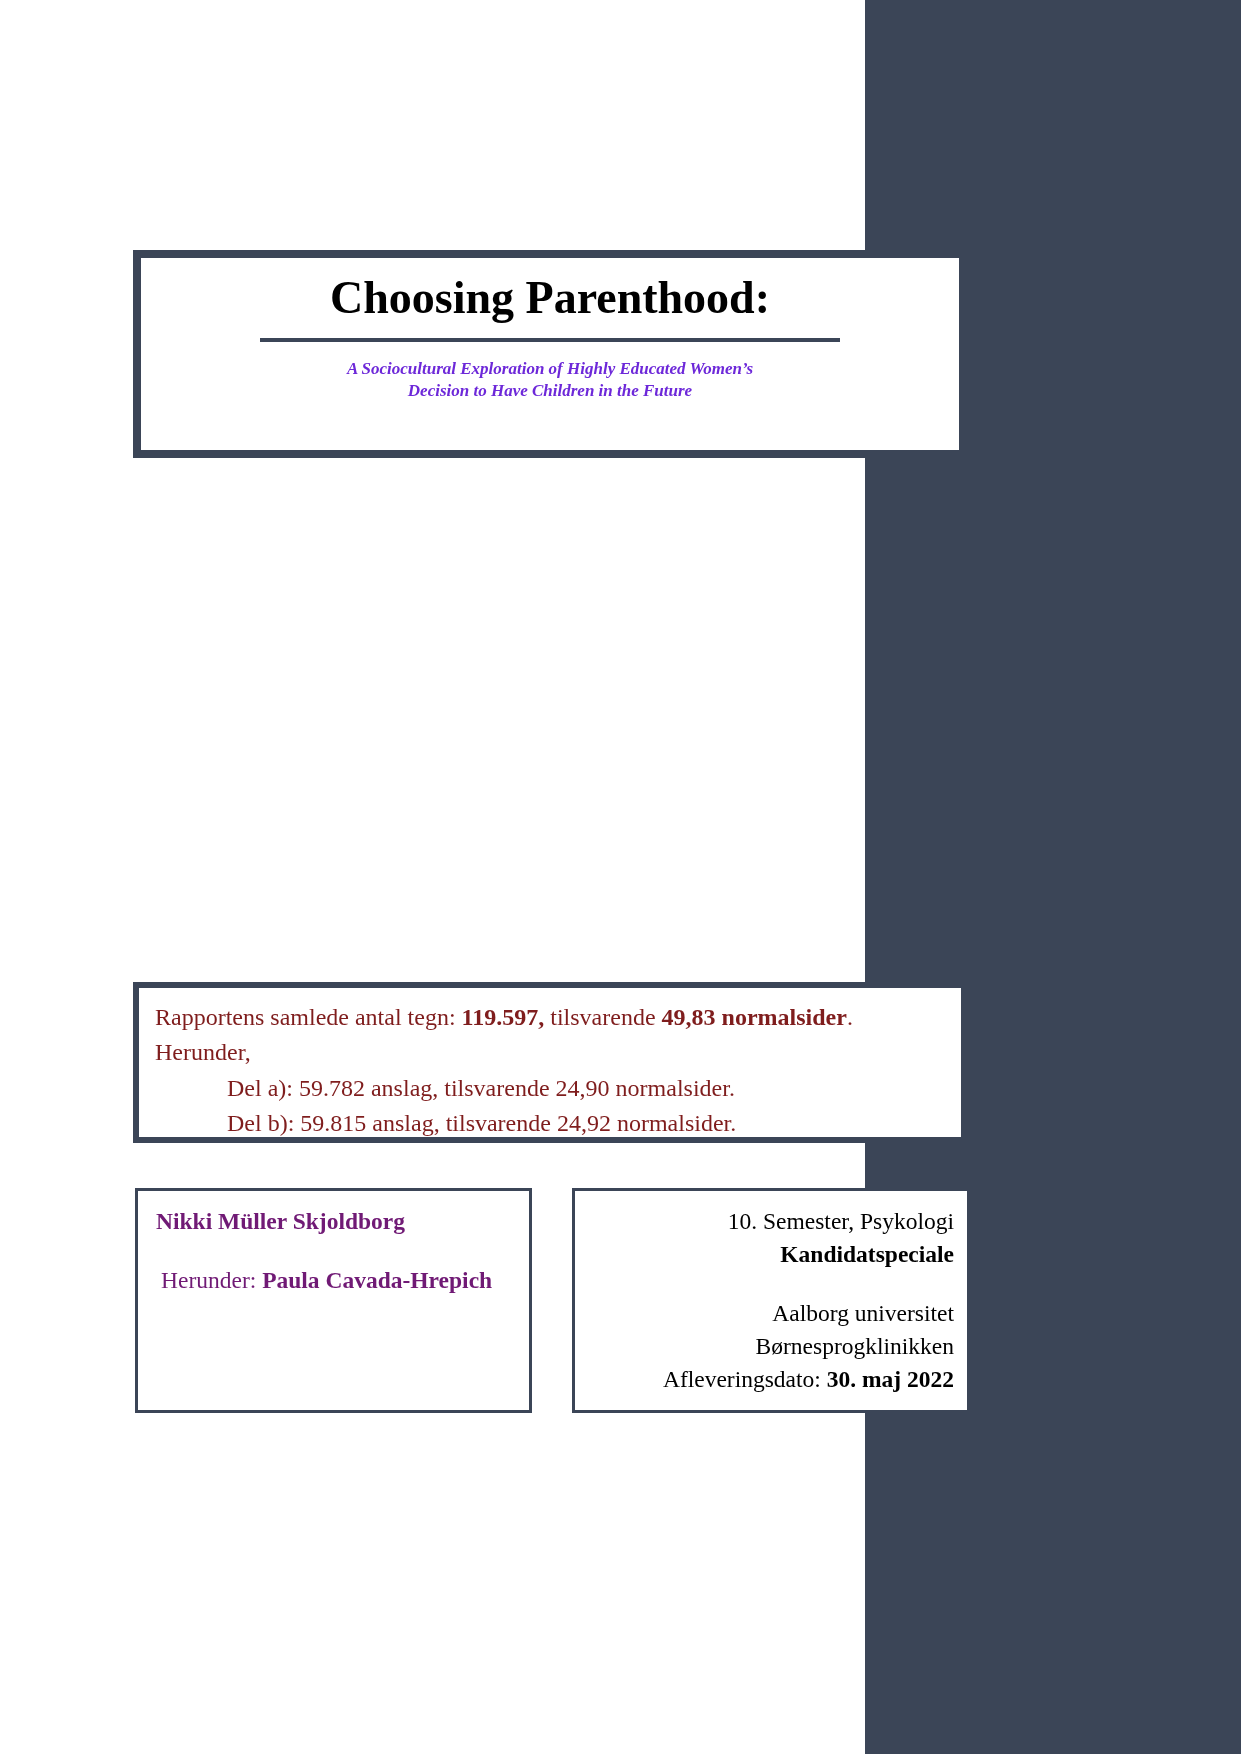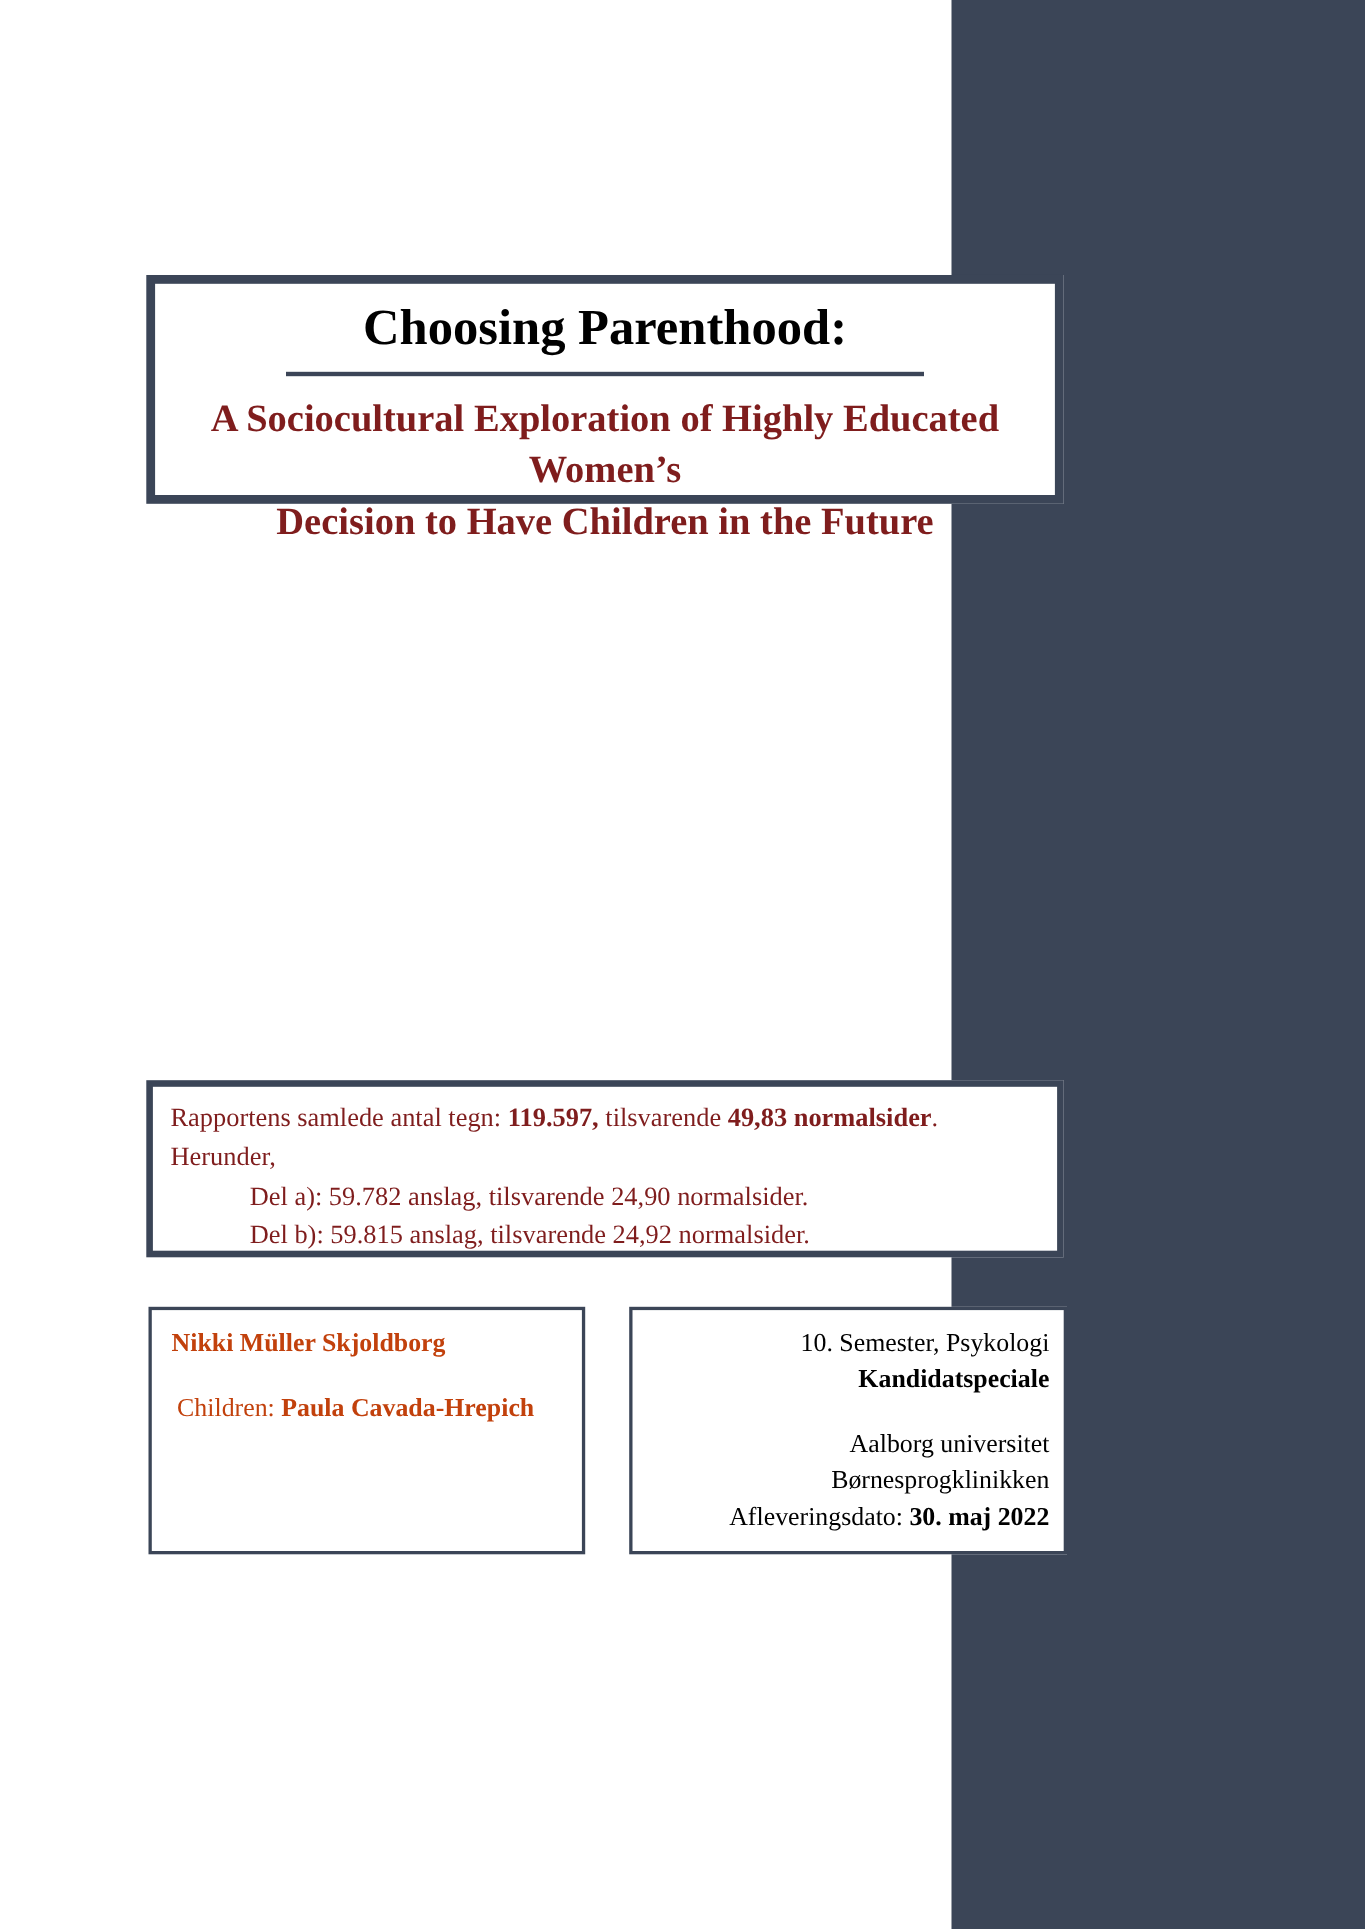--- a/index.html
+++ b/index.html
@@ -55,26 +55,27 @@
     letter-spacing: 0px;
     margin: 0;
   }
   .title-rule {
     width: 580px;
     height: 4px;
     background: #3b4557;
     margin: 14px auto 16px auto;
   }
   .subtitle {
-    font-size: 35px;
+    font-size: 17px;
     font-weight: bold;
     line-height: 1.33;
-    color: #7f1d1d;
+    color: #6d28d9;
     margin: 0;
     padding: 0 8px;
+    font-style: italic;
   }
 
   
   .count-box {
     position: absolute;
     left: 133px;
     top: 982px;
     width: 834px;
     height: 161px;
     box-sizing: border-box;
@@ -107,21 +108,21 @@
     height: 225px;
     box-sizing: border-box;
     background: #ffffff;
     border: 3px solid #3b4557;
     z-index: 5;
   }
   .author-inner {
     padding: 14px 16px 0 18px;
     font-size: 23.5px;
     line-height: 1.40;
-    color: #c2410c;
+    color: #701a75;
     text-align: left;
   }
   .author-name {
     font-weight: bold;
   }
   .author-spacer {
     height: 26px;
   }
   .advisor-line {
     padding-left: 5px;
@@ -173,21 +174,21 @@
       <div class="count-line">Herunder,</div>
       <div class="count-line indent">Del a): 59.782 anslag, tilsvarende 24,90 normalsider.</div>
       <div class="count-line indent">Del b): 59.815 anslag, tilsvarende 24,92 normalsider.</div>
     </div>
   </div>
 
   <div class="author-box">
     <div class="author-inner">
       <div class="author-name">Nikki Müller Skjoldborg</div>
       <div class="author-spacer"></div>
-      <div class="advisor-line"><span>Children: </span><span class="bold">Paula Cavada-Hrepich</span></div>
+      <div class="advisor-line"><span>Herunder: </span><span class="bold">Paula Cavada-Hrepich</span></div>
     </div>
   </div>
 
   <div class="info-box">
     <div class="info-inner">
       <div>10. Semester, Psykologi</div>
       <div class="bold">Kandidatspeciale</div>
       <div class="info-spacer"></div>
       <div>Aalborg universitet</div>
       <div>Børnesprogklinikken</div>

